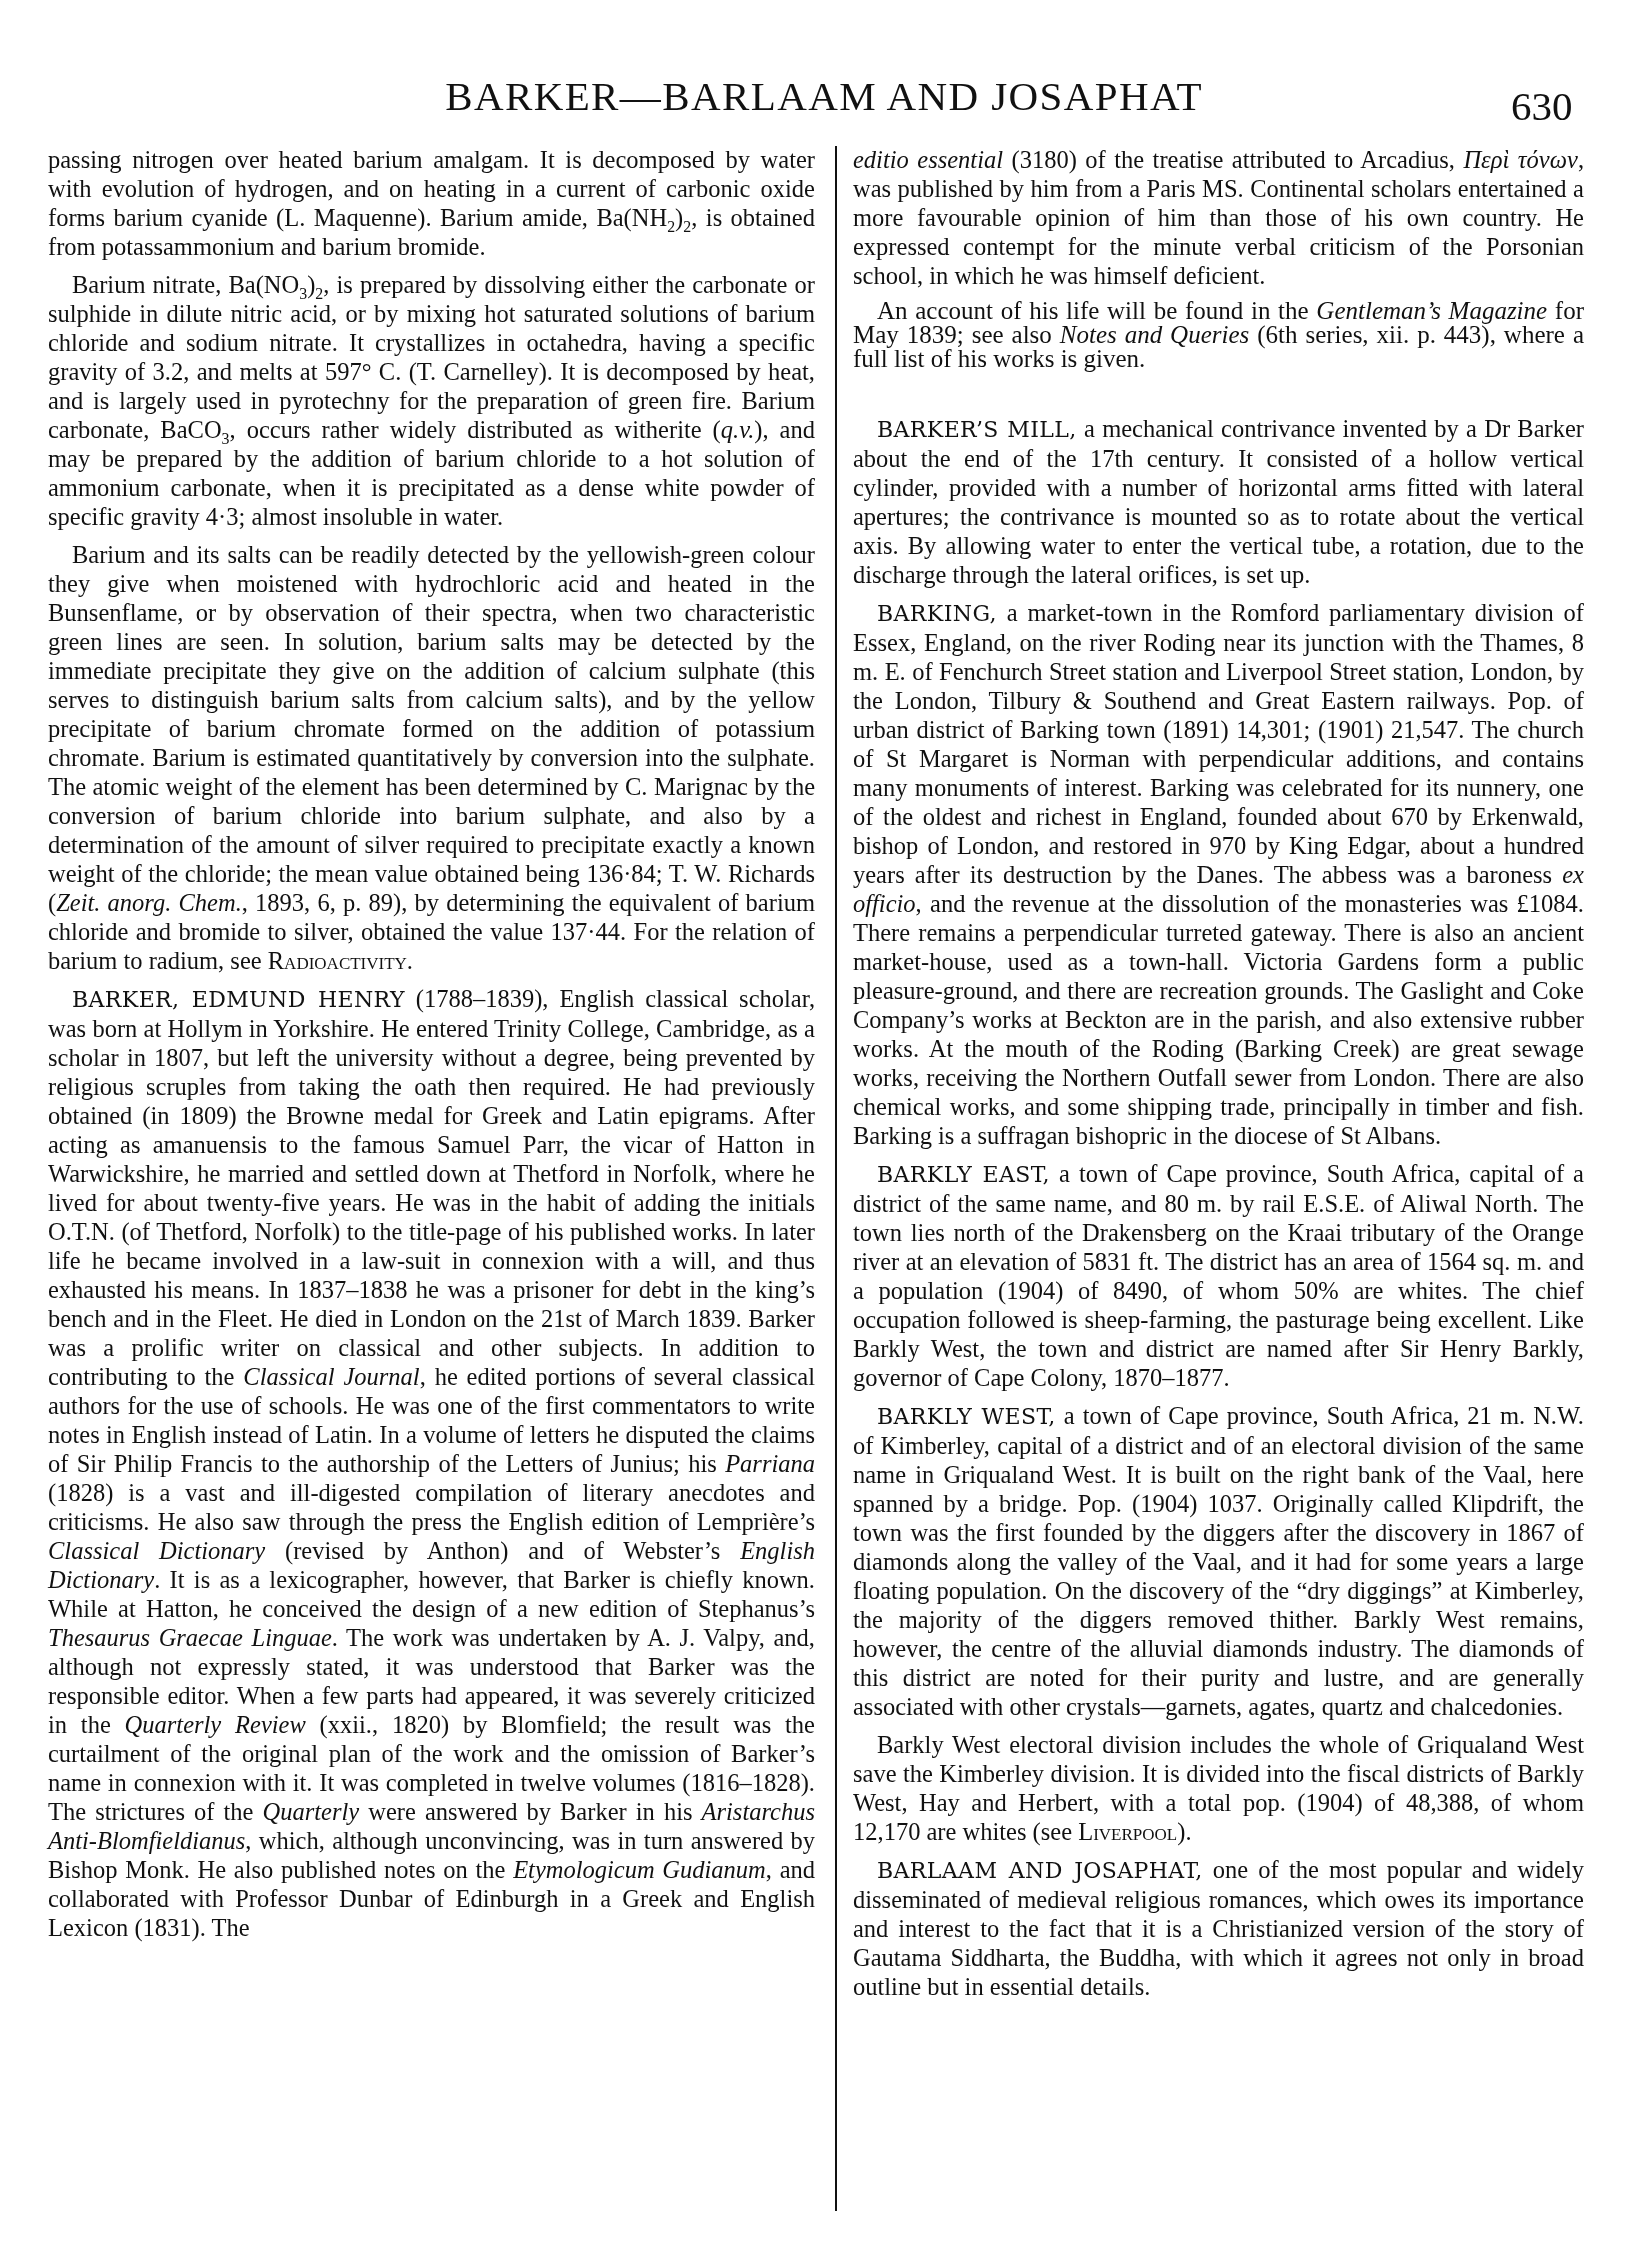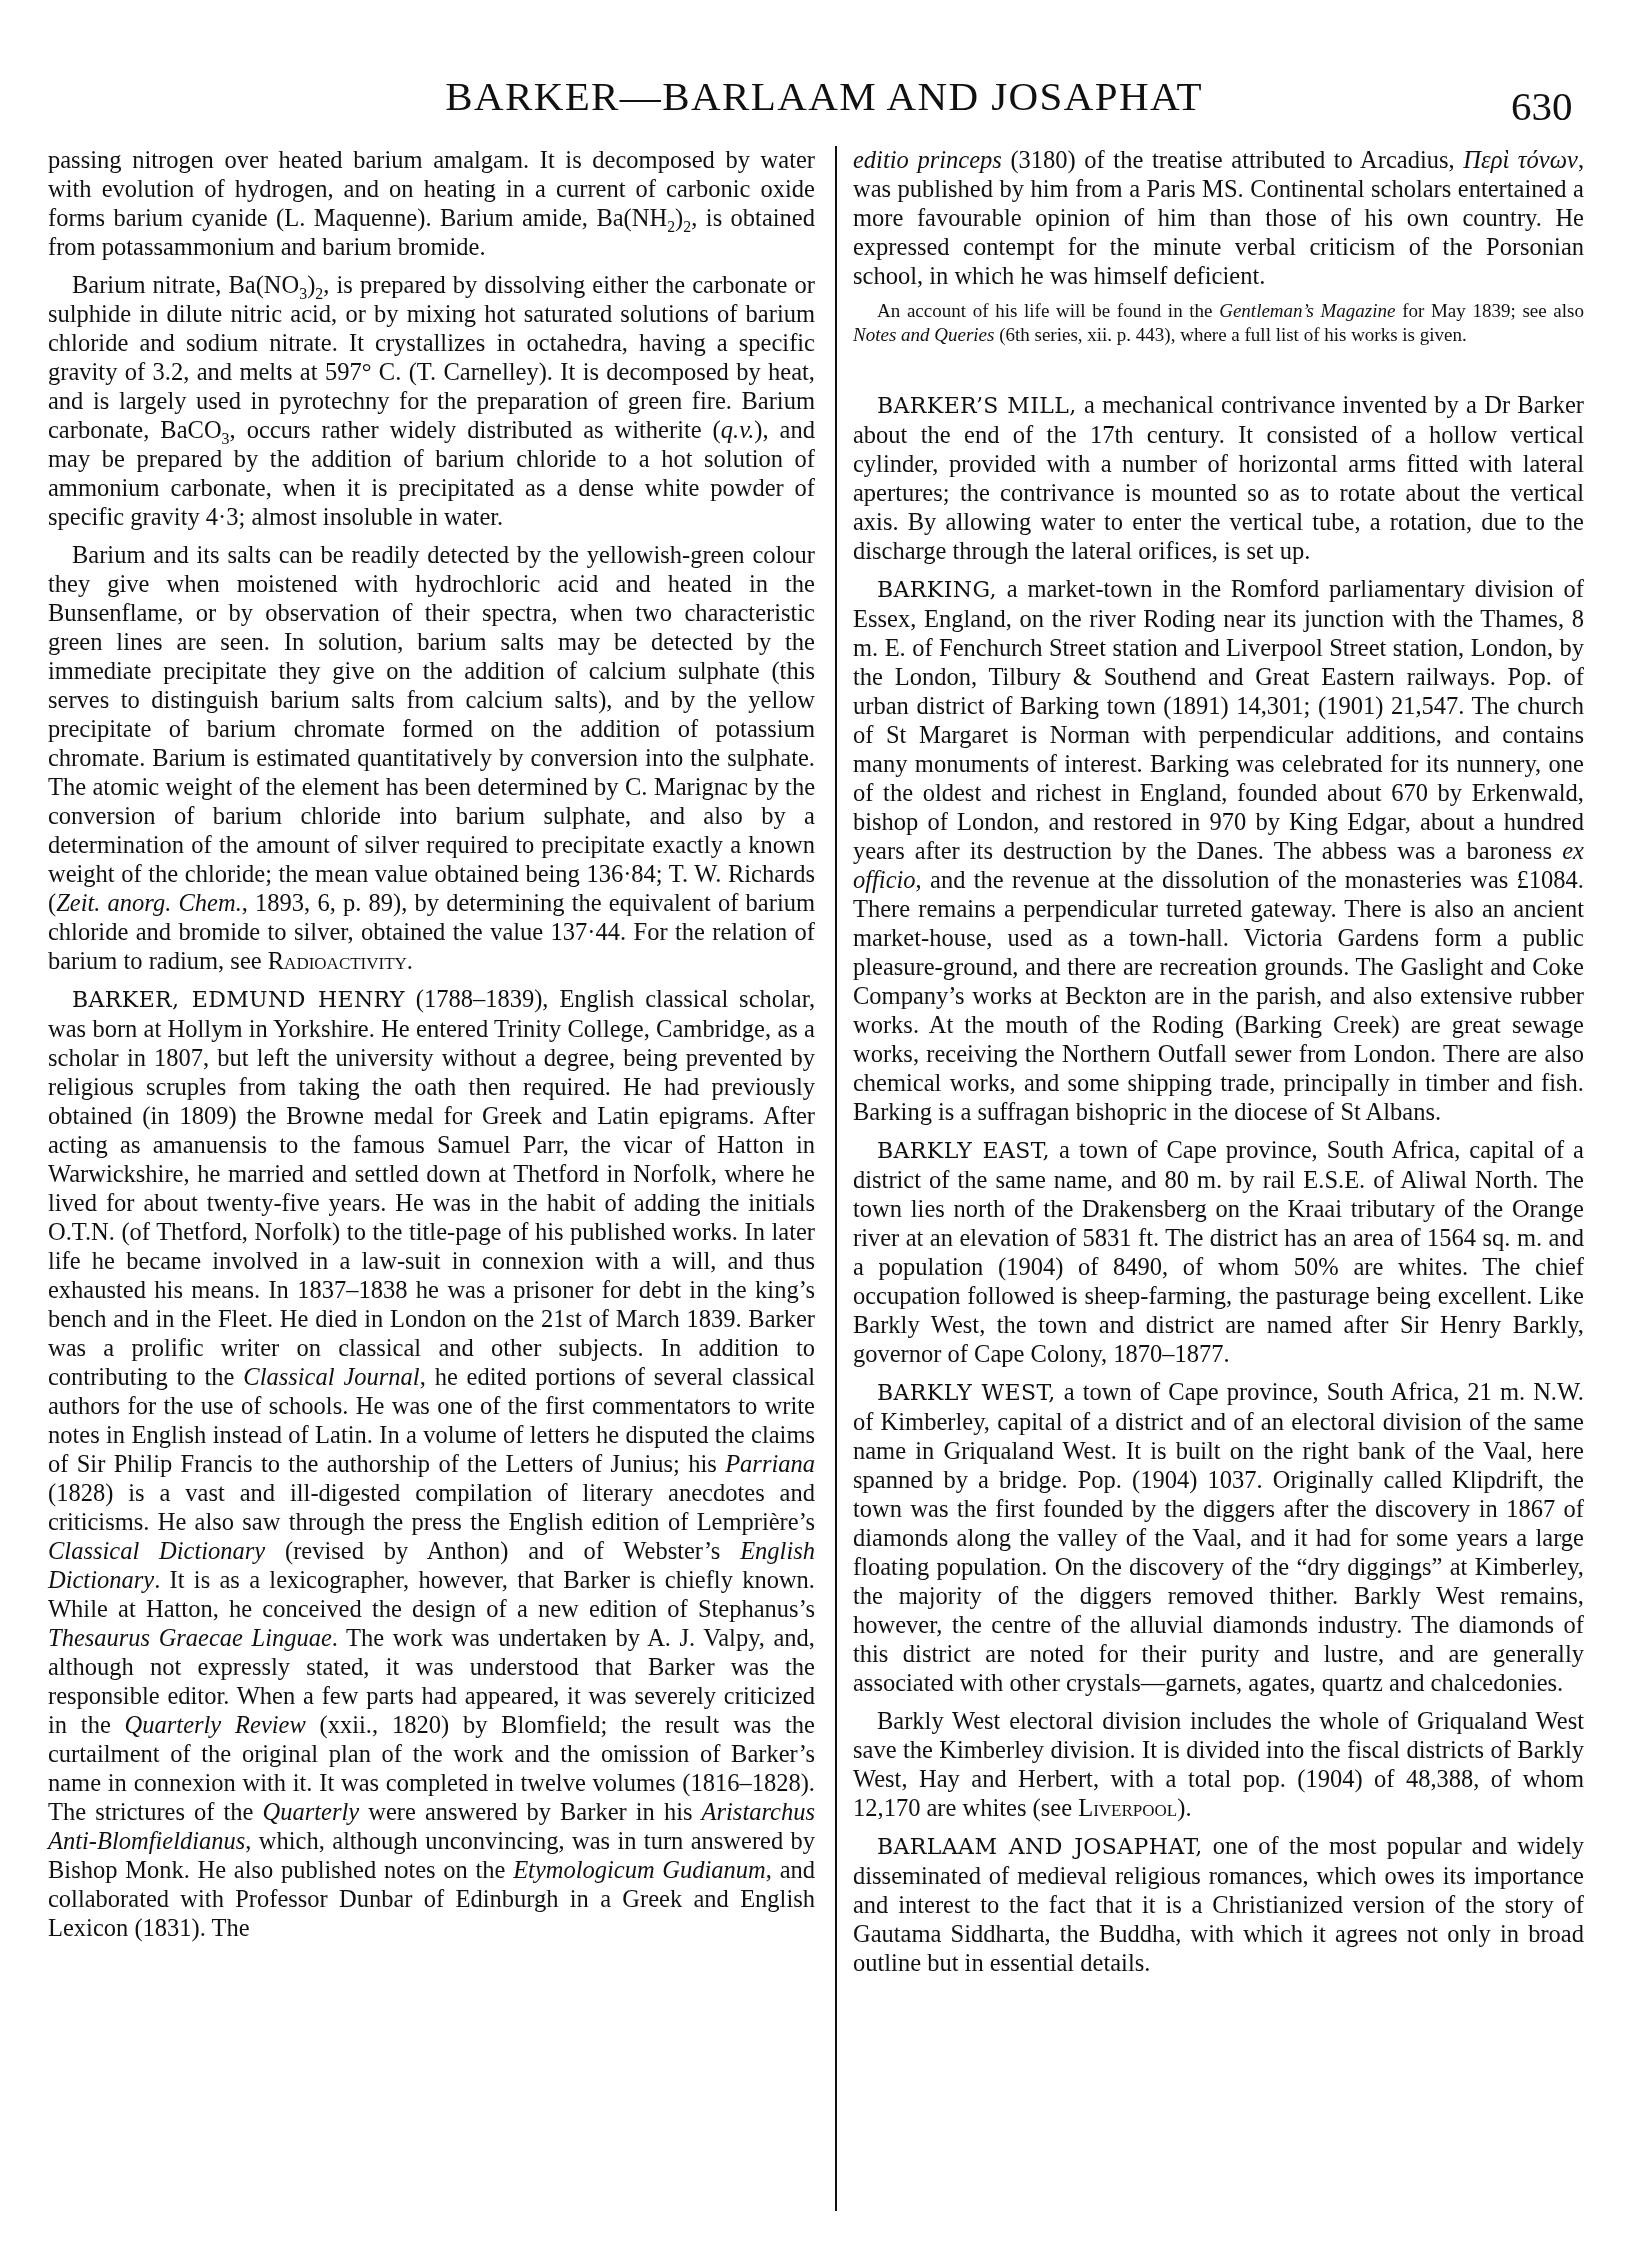--- a/index.html
+++ b/index.html
@@ -63,21 +63,21 @@
     width: 2.1px;
     height: 2065px;
     background: #111111;
   }
   p {
     margin: 9px;
     text-indent: 24px;
   }
   p.no-indent { text-indent: 0; }
   p.small {
-    font-size: 19px;
+    font-size: 25px;
     line-height: 24px;
     margin-top: 5.7px;
   }
   p.gap-after { margin-bottom: 43px; }
   .hw {
     font-family: "DejaVu Serif", serif;
     font-weight: normal;
     font-size: 22px;
     letter-spacing: 0.4px;
   }
@@ -101,21 +101,21 @@
   <p><span>Barium nitrate, Ba(NO</span><sub>3</sub><span>)</span><sub>2</sub><span>, is prepared by dissolving either the carbonate or sulphide in dilute nitric acid, or by mixing hot saturated solutions of barium chloride and sodium nitrate. It crystallizes in octahedra, having a specific gravity of 3.2, and melts at 597° C. (T. Carnelley). It is decomposed by heat, and is largely used in pyrotechny for the preparation of green fire. Barium carbonate, BaCO</span><sub>3</sub><span>, occurs rather widely distributed as witherite (</span><i>q.v.</i><span>), and may be prepared by the addition of barium chloride to a hot solution of ammonium carbonate, when it is precipitated as a dense white powder of specific gravity 4·3; almost insoluble in water.</span></p>
 
   <p><span>Barium and its salts can be readily detected by the yellowish-green colour they give when moistened with hydrochloric acid and heated in the Bunsenflame, or by observation of their spectra, when two characteristic green lines are seen. In solution, barium salts may be detected by the immediate precipitate they give on the addition of calcium sulphate (this serves to distinguish barium salts from calcium salts), and by the yellow precipitate of barium chromate formed on the addition of potassium chromate. Barium is estimated quantitatively by conversion into the sulphate. The atomic weight of the element has been determined by C. Marignac by the conversion of barium chloride into barium sulphate, and also by a determination of the amount of silver required to precipitate exactly a known weight of the chloride; the mean value obtained being 136·84; T. W. Richards (</span><i>Zeit. anorg. Chem.</i><span>, 1893, 6, p. 89), by determining the equivalent of barium chloride and bromide to silver, obtained the value 137·44. For the relation of barium to radium, see </span><span class="sc">Radioactivity</span><span>.</span></p>
 
   <p><span class="hw">BARKER, EDMUND HENRY</span><span> (1788–1839), English classical scholar, was born at Hollym in Yorkshire. He entered Trinity College, Cambridge, as a scholar in 1807, but left the university without a degree, being prevented by religious scruples from taking the oath then required. He had previously obtained (in 1809) the Browne medal for Greek and Latin epigrams. After acting as amanuensis to the famous Samuel Parr, the vicar of Hatton in Warwickshire, he married and settled down at Thetford in Norfolk, where he lived for about twenty-five years. He was in the habit of adding the initials O.T.N. (of Thetford, Norfolk) to the title-page of his published works. In later life he became involved in a law-suit in connexion with a will, and thus exhausted his means. In 1837–1838 he was a prisoner for debt in the king’s bench and in the Fleet. He died in London on the 21st of March 1839. Barker was a prolific writer on classical and other subjects. In addition to contributing to the </span><i>Classical Journal</i><span>, he edited portions of several classical authors for the use of schools. He was one of the first commentators to write notes in English instead of Latin. In a volume of letters he disputed the claims of Sir Philip Francis to the authorship of the Letters of Junius; his </span><i>Parriana</i><span> (1828) is a vast and ill-digested compilation of literary anecdotes and criticisms. He also saw through the press the English edition of Lemprière’s </span><i>Classical Dictionary</i><span> (revised by Anthon) and of Webster’s </span><i>English Dictionary</i><span>. It is as a lexicographer, however, that Barker is chiefly known. While at Hatton, he conceived the design of a new edition of Stephanus’s </span><i>Thesaurus Graecae Linguae</i><span>. The work was undertaken by A. J. Valpy, and, although not expressly stated, it was understood that Barker was the responsible editor. When a few parts had appeared, it was severely criticized in the </span><i>Quarterly Review</i><span> (xxii., 1820) by Blomfield; the result was the curtailment of the original plan of the work and the omission of Barker’s name in connexion with it. It was completed in twelve volumes (1816–1828). The strictures of the </span><i>Quarterly</i><span> were answered by Barker in his </span><i>Aristarchus Anti-Blomfieldianus</i><span>, which, although unconvincing, was in turn answered by Bishop Monk. He also published notes on the </span><i>Etymologicum Gudianum</i><span>, and collaborated with Professor Dunbar of Edinburgh in a Greek and English Lexicon (1831). The</span></p>
 </div>
 
 <div class="column-rule"></div>
 
 <div class="column col-right">
-  <p class="no-indent"><i>editio princeps</i><span> (3180) of the treatise attributed to Arcadius, </span><i>Περὶ τόνων</i><span>, was published by him from a Paris MS. Continental scholars entertained a more favourable opinion of him than those of his own country. He expressed contempt for the minute verbal criticism of the Porsonian school, in which he was himself deficient.</span></p>
+  <p class="no-indent"><i>editio essential</i><span> (3180) of the treatise attributed to Arcadius, </span><i>Περὶ τόνων</i><span>, was published by him from a Paris MS. Continental scholars entertained a more favourable opinion of him than those of his own country. He expressed contempt for the minute verbal criticism of the Porsonian school, in which he was himself deficient.</span></p>
 
   <p class="small gap-after"><span>An account of his life will be found in the </span><i>Gentleman’s Magazine</i><span> for May 1839; see also </span><i>Notes and Queries</i><span> (6th series, xii. p. 443), where a full list of his works is given.</span></p>
 
   <p><span class="hw">BARKER’S MILL,</span><span> a mechanical contrivance invented by a Dr Barker about the end of the 17th century. It consisted of a hollow vertical cylinder, provided with a number of horizontal arms fitted with lateral apertures; the contrivance is mounted so as to rotate about the vertical axis. By allowing water to enter the vertical tube, a rotation, due to the discharge through the lateral orifices, is set up.</span></p>
 
   <p><span class="hw">BARKING,</span><span> a market-town in the Romford parliamentary division of Essex, England, on the river Roding near its junction with the Thames, 8 m. E. of Fenchurch Street station and Liverpool Street station, London, by the London, Tilbury &amp; Southend and Great Eastern railways. Pop. of urban district of Barking town (1891) 14,301; (1901) 21,547. The church of St Margaret is Norman with perpendicular additions, and contains many monuments of interest. Barking was celebrated for its nunnery, one of the oldest and richest in England, founded about 670 by Erkenwald, bishop of London, and restored in 970 by King Edgar, about a hundred years after its destruction by the Danes. The abbess was a baroness </span><i>ex officio</i><span>, and the revenue at the dissolution of the monasteries was £1084. There remains a perpendicular turreted gateway. There is also an ancient market-house, used as a town-hall. Victoria Gardens form a public pleasure-ground, and there are recreation grounds. The Gaslight and Coke Company’s works at Beckton are in the parish, and also extensive rubber works. At the mouth of the Roding (Barking Creek) are great sewage works, receiving the Northern Outfall sewer from London. There are also chemical works, and some shipping trade, principally in timber and fish. Barking is a suffragan bishopric in the diocese of St Albans.</span></p>
 
   <p><span class="hw">BARKLY EAST,</span><span> a town of Cape province, South Africa, capital of a district of the same name, and 80 m. by rail E.S.E. of Aliwal North. The town lies north of the Drakensberg on the Kraai tributary of the Orange river at an elevation of 5831 ft. The district has an area of 1564 sq. m. and a population (1904) of 8490, of whom 50% are whites. The chief occupation followed is sheep-farming, the pasturage being excellent. Like Barkly West, the town and district are named after Sir Henry Barkly, governor of Cape Colony, 1870–1877.</span></p>
 
   <p><span class="hw">BARKLY WEST,</span><span> a town of Cape province, South Africa, 21 m. N.W. of Kimberley, capital of a district and of an electoral division of the same name in Griqualand West. It is built on the right bank of the Vaal, here spanned by a bridge. Pop. (1904) 1037. Originally called Klipdrift, the town was the first founded by the diggers after the discovery in 1867 of diamonds along the valley of the Vaal, and it had for some years a large floating population. On the discovery of the “dry diggings” at Kimberley, the majority of the diggers removed thither. Barkly West remains, however, the centre of the alluvial diamonds industry. The diamonds of this district are noted for their purity and lustre, and are generally associated with other crystals—garnets, agates, quartz and chalcedonies.</span></p>

